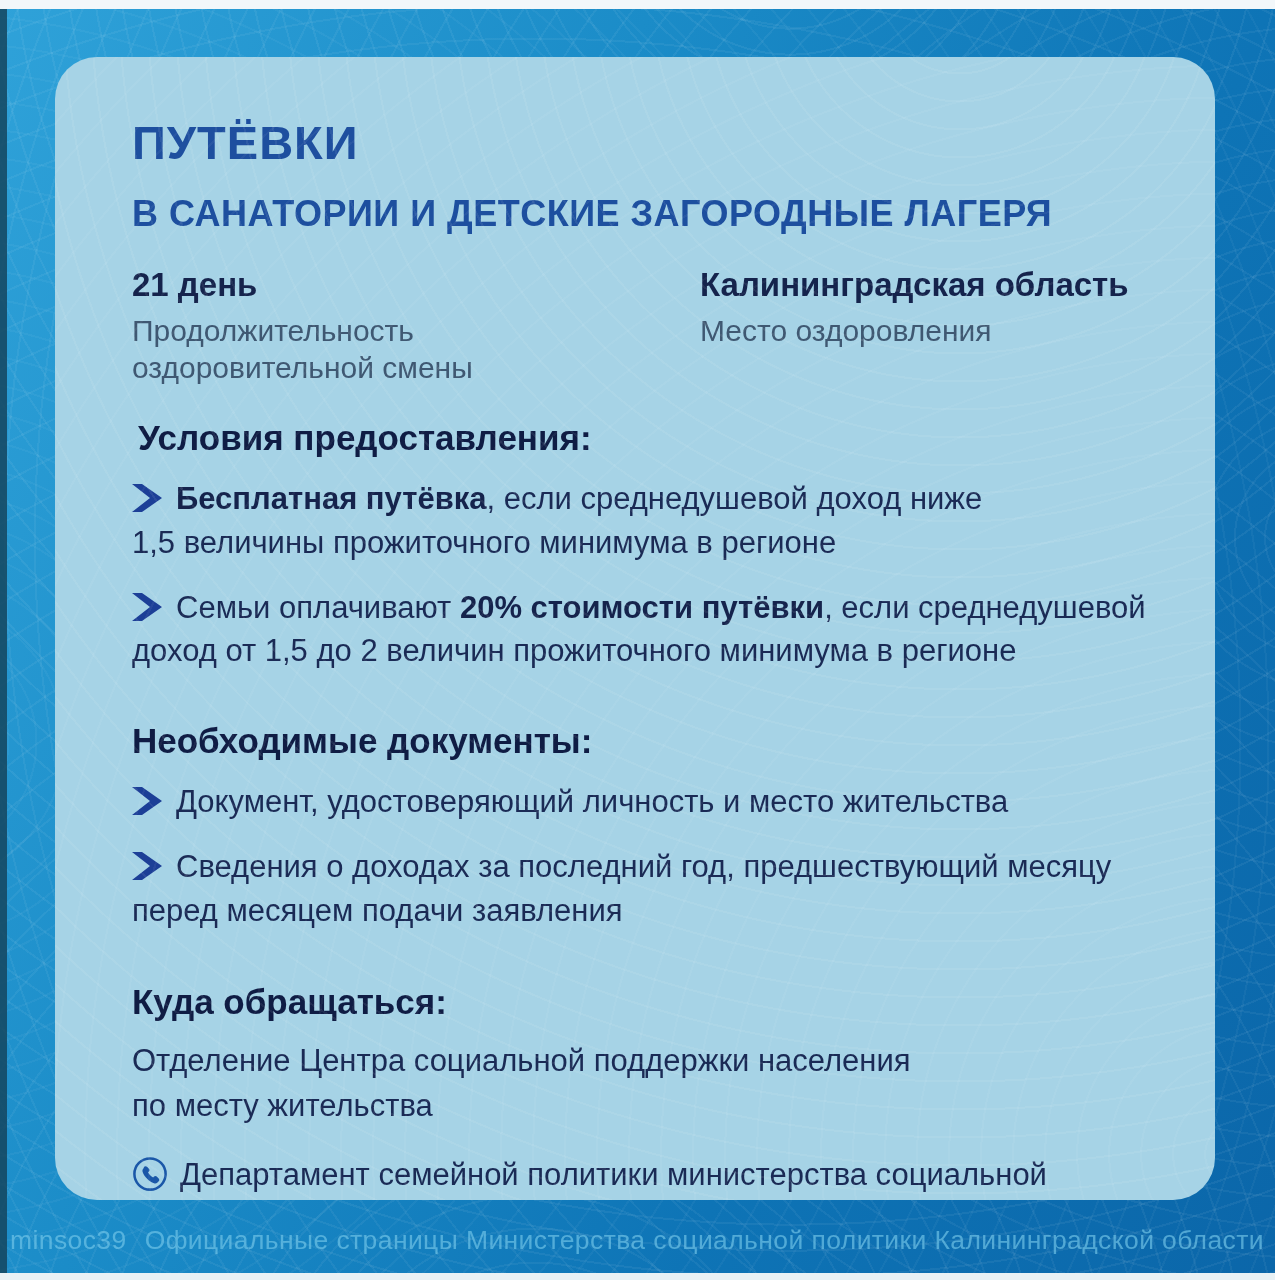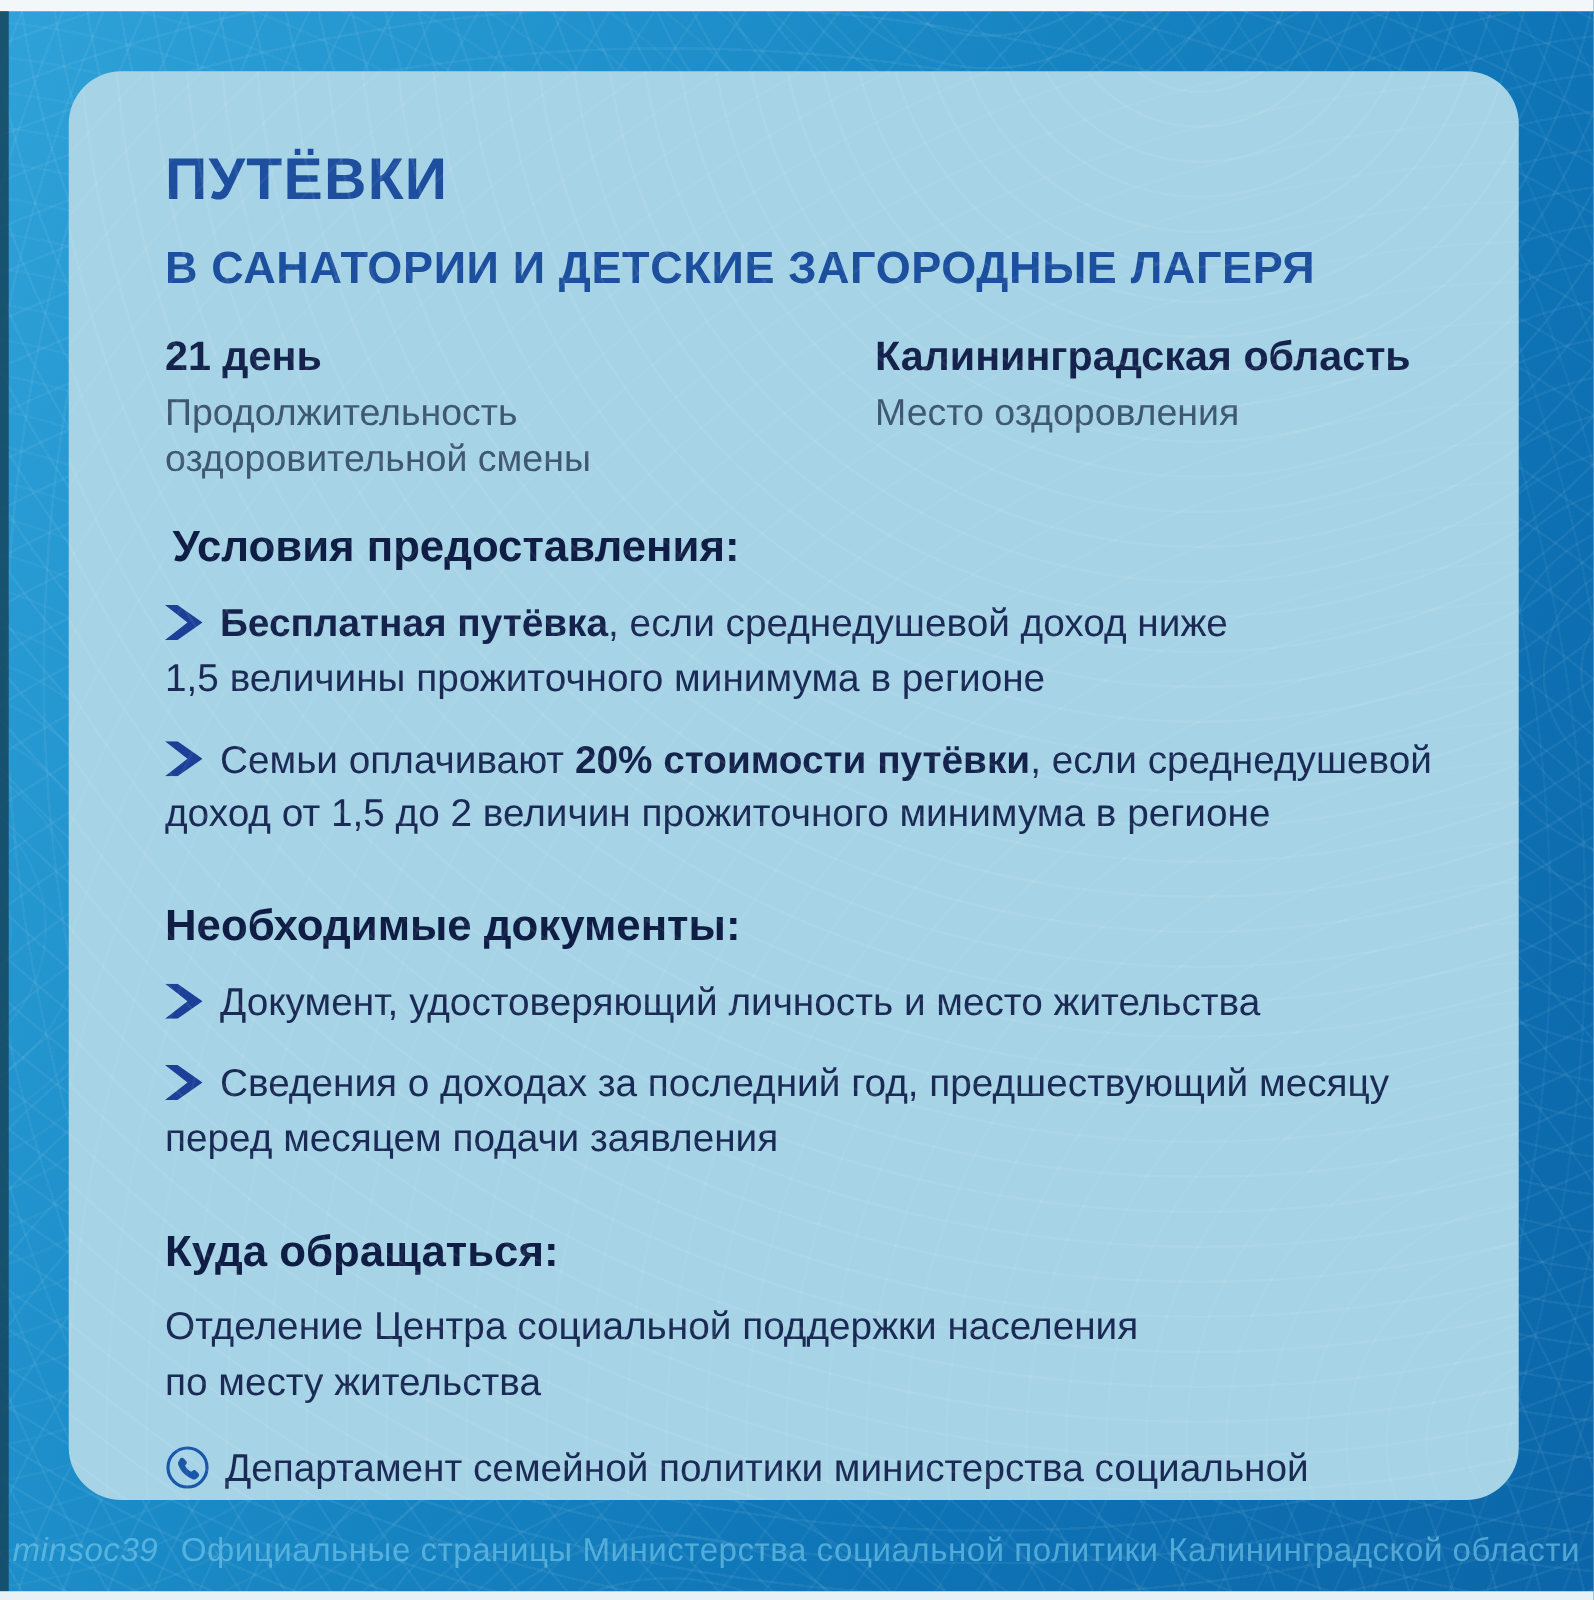--- a/index.html
+++ b/index.html
@@ -57,21 +57,21 @@
   .plain{margin-top:20px;line-height:1.45;}
   .phone-item{margin-top:24px;line-height:1.45;}
   .phone-icon{display:inline-block;width:36px;height:36px;margin-right:12px;vertical-align:-7px;color:#1a57a8;}
   .phone-icon svg{display:block;width:100%;height:100%;}
 
   .footer{
     position:absolute;left:10px;bottom:24px;width:1260px;
     font-size:26.5px;letter-spacing:.4px;white-space:nowrap;overflow:hidden;
     color:rgba(116,199,234,.65);
   }
-  .footer .handle{margin-right:18px;font-style:italic;}
+  .footer .handle{margin-right:18px;}
 </style>
 </head>
 <body>
 
 <div class="decor"></div>
 <div class="edge-top"></div>
 <div class="edge-left"></div>
 <div class="edge-bottom"></div>
 
 <div class="card">

